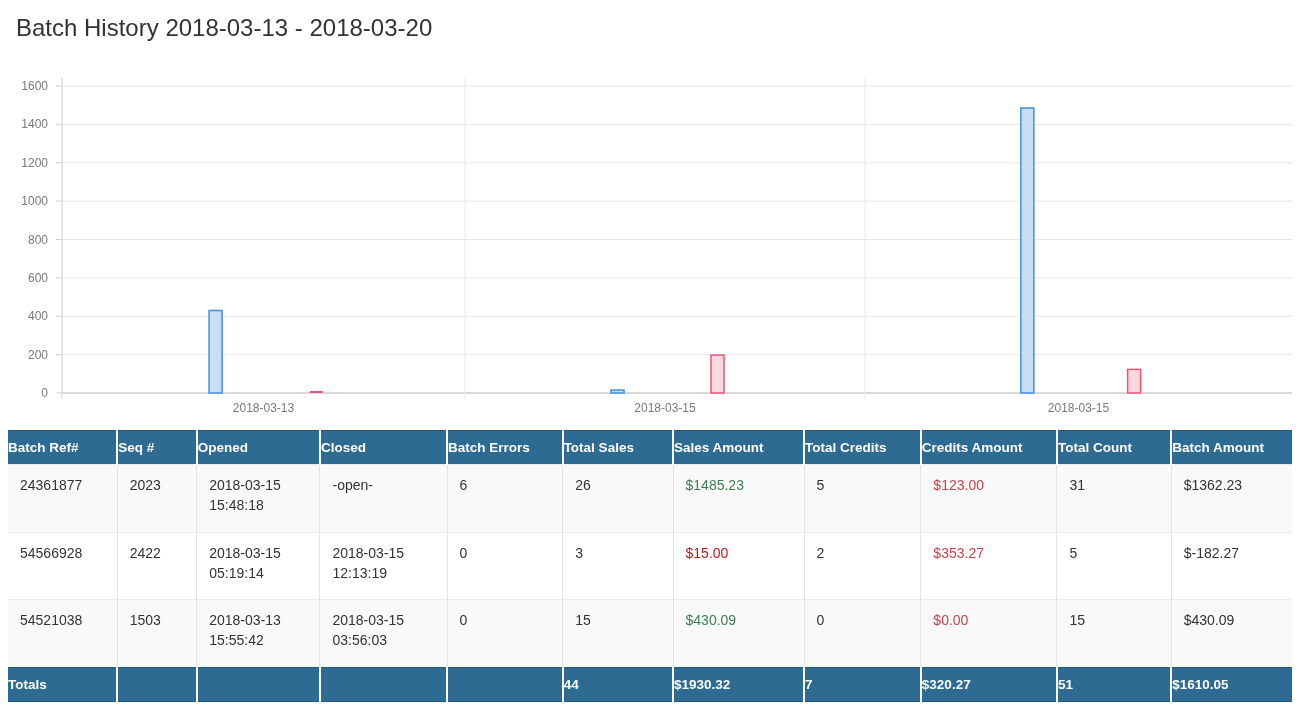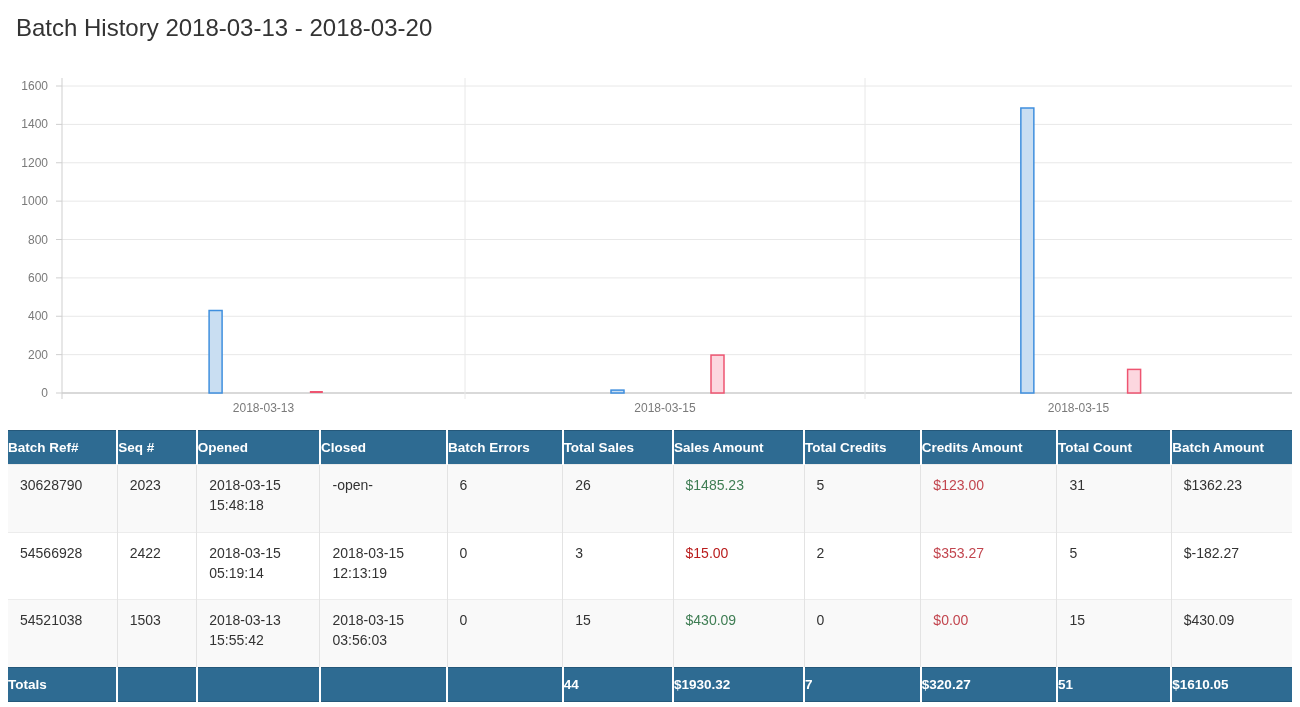--- a/index.html
+++ b/index.html
@@ -106,21 +106,21 @@
           <th>Total Sales</th>
           <th>Sales Amount</th>
           <th>Total Credits</th>
           <th>Credits Amount</th>
           <th>Total Count</th>
           <th>Batch Amount</th>
         </tr>
     </thead>
     <tbody id="table-body">
         <tr>
-          <td>30628790</td>
+          <td>24361877</td>
           <td>2023</td>
           <td>2018-03-15 15:48:18</td>
           <td>-open-</td>
           <td>6</td>
           <td>26</td>
           <td style="color: rgb(62, 125, 83);">$1485.23</td>
           <td>5</td>
           <td style="color: rgb(194, 70, 79);">$123.00</td>
           <td>31</td>
           <td>$1362.23</td>

